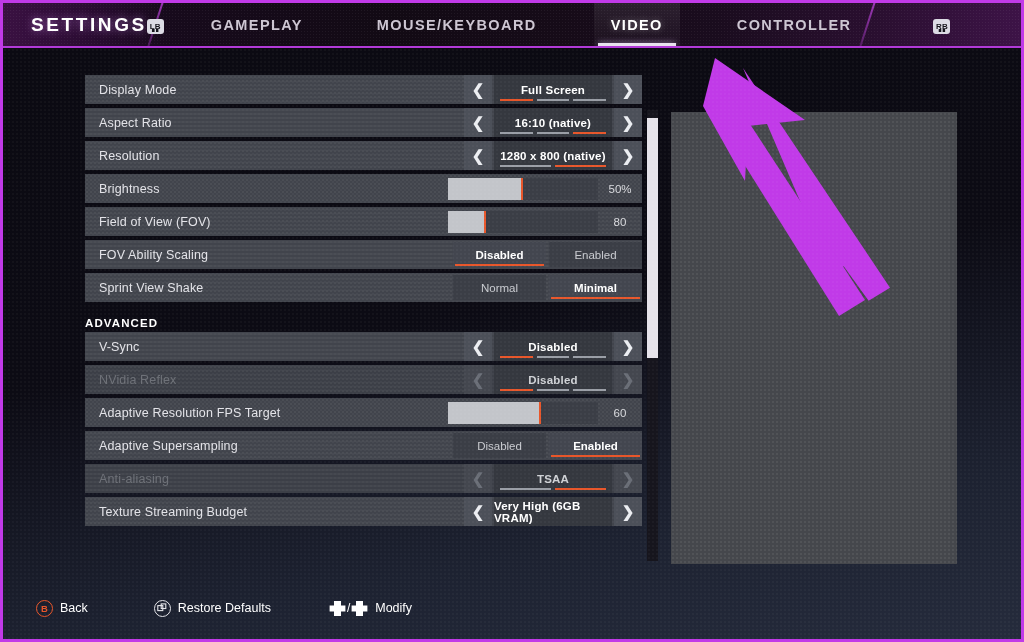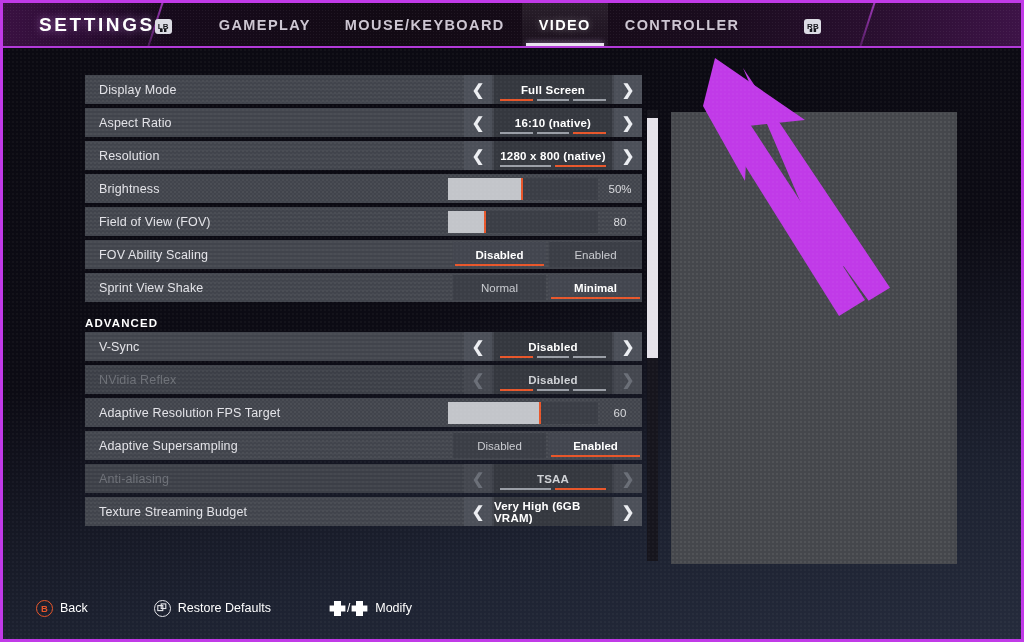--- a/index.html
+++ b/index.html
@@ -37,21 +37,21 @@
     background-size: 3px 3px; pointer-events: none;
   }
   .diag {
     position: absolute; top: -14px; width: 2px; height: 80px;
     background: linear-gradient(180deg, rgba(200,70,235,.85), rgba(200,70,235,.05));
     transform: rotate(18deg); pointer-events: none;
   }
 
   #settings-title {
     position: relative;
-    margin-left: 36px;
+    margin-left: 28px;
     font-size: 19px; font-weight: bold;
     letter-spacing: 2.6px; color: #ffffff;
     font-family: "Liberation Sans", sans-serif;
     text-shadow: 0 0 8px rgba(220,150,255,.55);
   }
 
   .bumper {
     position: relative;
     display: inline-flex; align-items: center; justify-content: center;
     width: 17px; height: 15px;
@@ -60,32 +60,32 @@
     font-size: 8px; font-weight: bold; letter-spacing: .3px;
     font-family: "Liberation Sans", sans-serif;
   }
   .bumper::after {
     content: ""; position: absolute; bottom: 2px; left: 50%;
     transform: translateX(-50%);
     width: 7px; height: 3px; background: #16161c;
     clip-path: polygon(0 0, 40% 0, 40% 100%, 0 100%, 60% 100%, 60% 0, 100% 0, 100% 100%, 0 100%);
   }
   #lb-wrap { position: relative; }
-  #rb-wrap { position: relative; margin-left: 48px; }
+  #rb-wrap { position: relative; margin-left: 65px; }
 
   .tab {
     position: relative;
     height: 45px; padding: 0 17px;
     display: flex; align-items: center; justify-content: center;
     font-size: 14.5px; letter-spacing: 1.4px; font-weight: bold;
     color: #cdc6d2;
     font-family: "Liberation Sans", sans-serif;
     white-space: nowrap;
   }
-  #tabs { position: relative; display: flex; margin-left: 30px; }
+  #tabs { position: relative; display: flex; margin-left: 30px; gap: 40px; }
   .tab.active {
     color: #ffffff;
     background: linear-gradient(180deg, rgba(255,255,255,.085), rgba(255,255,255,.02));
     text-shadow: 0 0 7px rgba(255,255,255,.35);
   }
   .tab.active::after {
     content: ""; position: absolute; left: 4px; right: 4px; bottom: 1px;
     height: 3px; background: #e8e2ee;
     box-shadow: 0 0 6px rgba(230,200,255,.7);
   }

